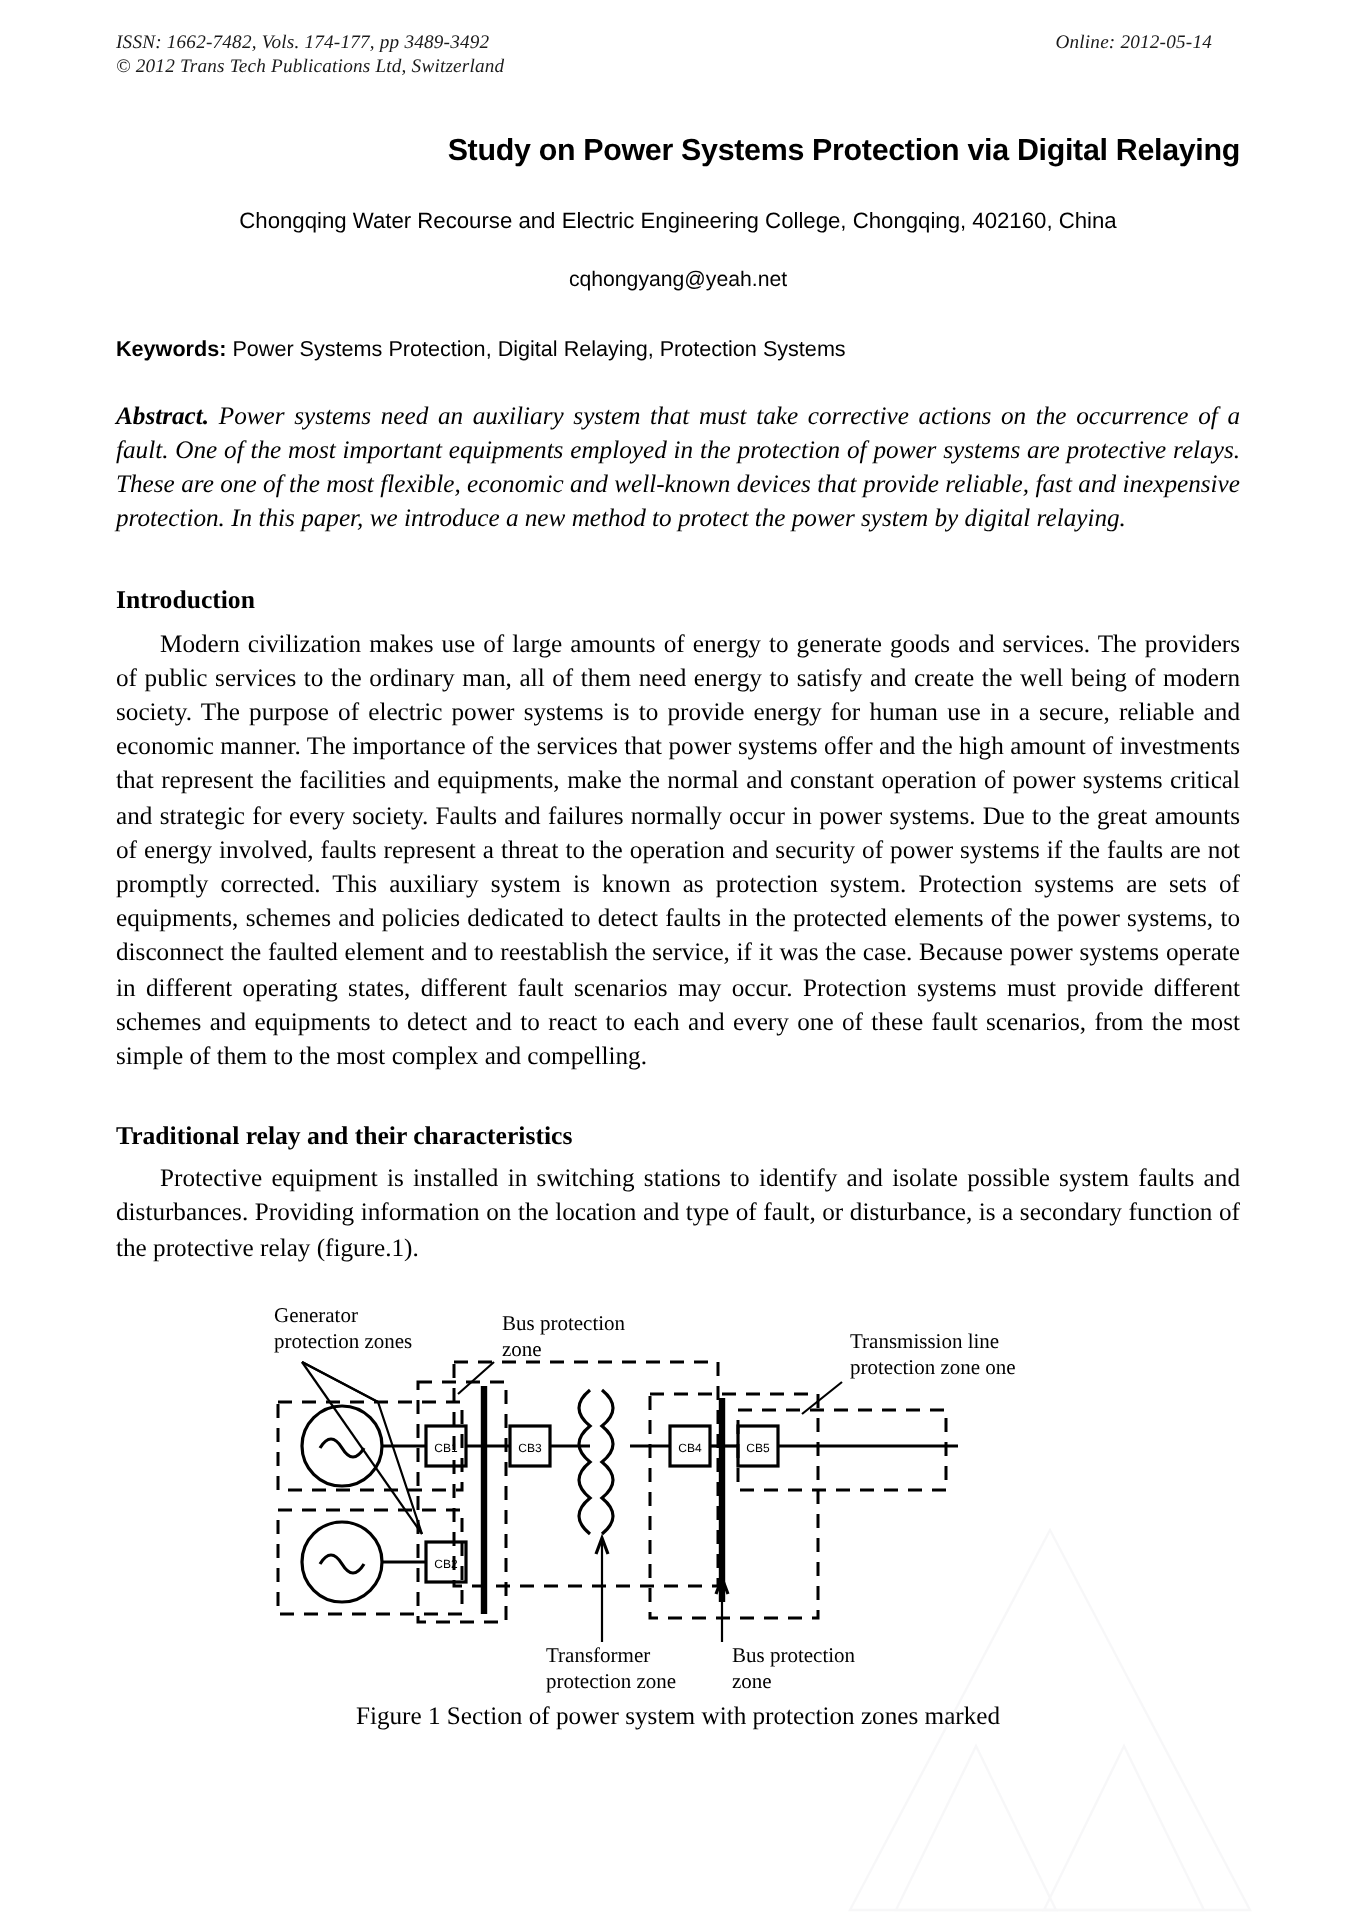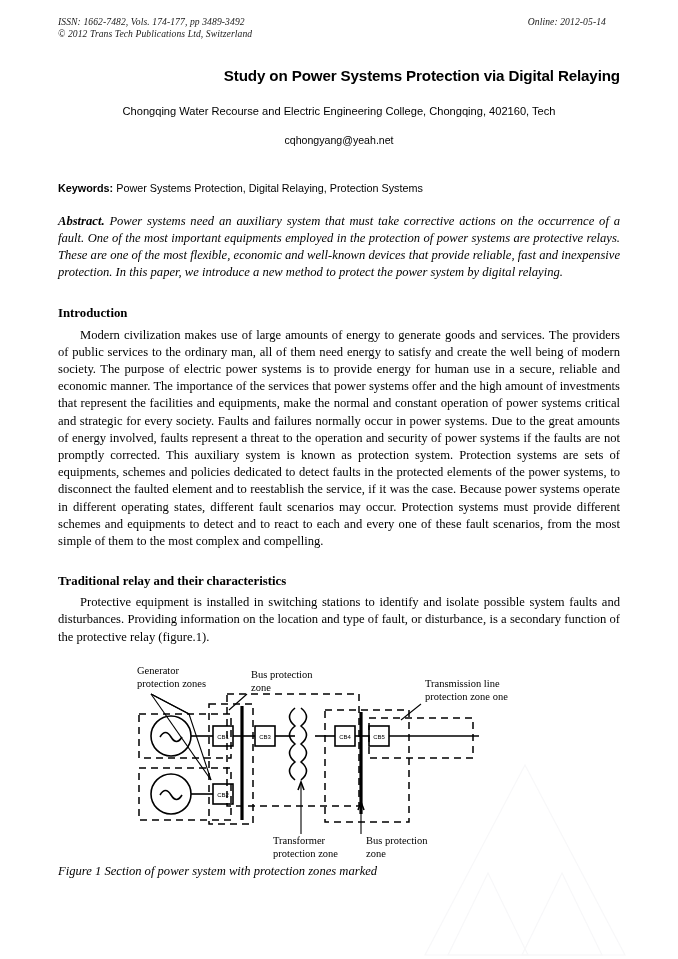--- a/index.html
+++ b/index.html
@@ -64,21 +64,21 @@
     font-family: "Liberation Sans", "DejaVu Sans", sans-serif;
     font-size: 11.1px;
   }
   .email {
     margin-top: 17px;
     text-align: center;
     font-family: "Liberation Sans", "DejaVu Sans", sans-serif;
     font-size: 10.6px;
   }
   .keywords {
-    margin-top: 36px;
+    margin-top: 23px;
     font-family: "Liberation Sans", "DejaVu Sans", sans-serif;
     font-size: 10.8px;
   }
   .keywords b { font-weight: bold; }
 
   
   .abstract {
     margin-top: 19px;
     font-size: 12.6px;
     line-height: 17.1px;
@@ -106,23 +106,22 @@
 
   
   .figure-wrap {
     margin-top: 16px;
     position: relative;
     height: 200px;
   }
   .fig-svg { display: block; margin: 0 auto; }
   .fig-caption {
     margin-top: 2px;
-    text-align: left;
+    text-align: center;
     font-size: 12.6px;
-    font-style: italic;
   }
 
   
   .watermark {
     position: absolute;
     right: 38px;
     bottom: -6px;
     width: 230px;
     height: 210px;
     opacity: 0.11;
@@ -134,21 +133,21 @@
 
 <div class="page">
 
   <div class="masthead">
     <span class="online">Online: 2012-05-14</span>
     <span class="ml">ISSN: 1662-7482, Vols. 174-177, pp 3489-3492</span>
     <span class="ml">© 2012 Trans Tech Publications Ltd, Switzerland</span>
   </div>
 
   <h1 class="title">Study on Power Systems Protection via Digital Relaying</h1>
-  <div class="affil">Chongqing Water Recourse and Electric Engineering College, Chongqing, 402160, Tech</div>
+  <div class="affil">Chongqing Water Recourse and Electric Engineering College, Chongqing, 402160, China</div>
   <div class="email">cqhongyang@yeah.net</div>
 
   <div class="keywords">
     <b>Keywords:</b>
     <span>Power Systems Protection, Digital Relaying, Protection Systems</span>
   </div>
 
   <div class="abstract">
     <b>Abstract.</b>
     <span>Power systems need an auxiliary system that must take corrective actions on the occurrence of a fault.  One of the most important equipments employed in the protection of power systems are protective relays. These are one of the most flexible, economic and well-known devices that provide reliable, fast and inexpensive protection. In this paper, we introduce a new method to protect the power system by digital relaying.</span>

